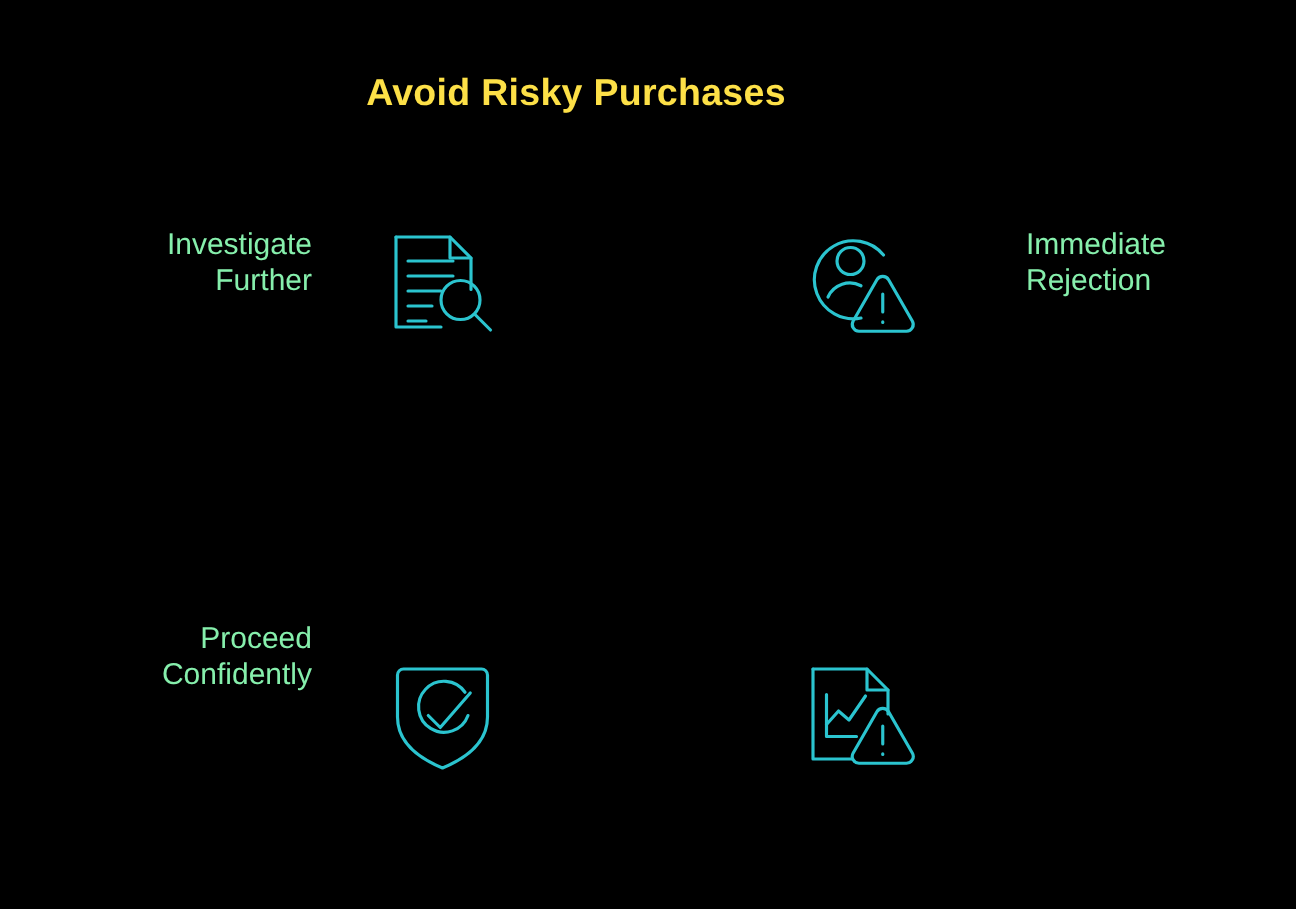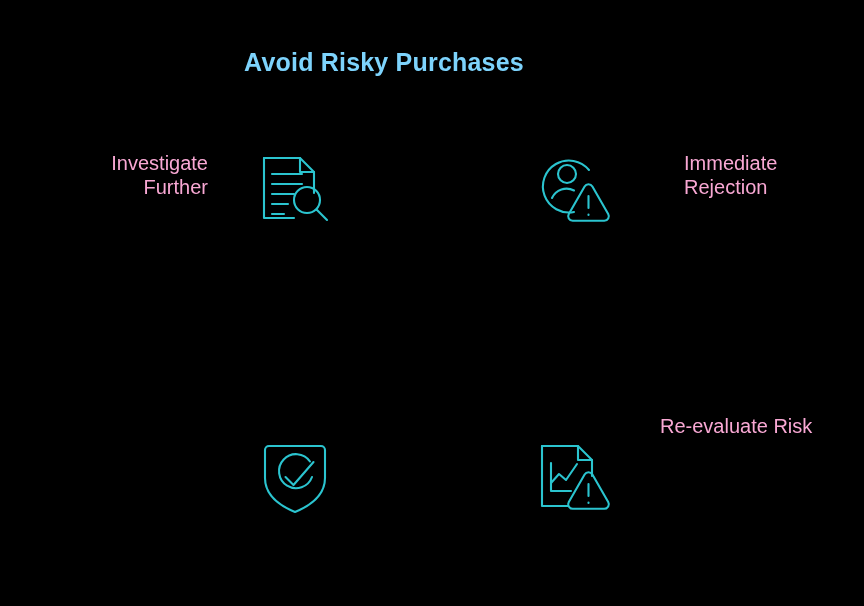--- a/index.html
+++ b/index.html
@@ -22,31 +22,31 @@
   }
   .title {
     position: absolute;
     left: 0;
     top: 48px;
     width: 768px;
     text-align: center;
     font-size: 25px;
     font-weight: bold;
     letter-spacing: 0.2px;
-    color: #7dd3fc;
+    color: #fde047;
   }
   .quad {
     position: absolute;
     display: flex;
     align-items: flex-start;
   }
   .label {
     font-size: 20px;
     line-height: 24px;
-    color: #f9a8d4;
+    color: #86efac;
     white-space: pre-line;
   }
   .label.right {
     text-align: right;
   }
   .label.left {
     text-align: left;
   }
   .icon-box {
     width: 78px;
@@ -103,20 +103,22 @@
         <path d="M50.6 38.5 a4.5 4.5 0 0 1 7.8 0 L74.2 66 a4.5 4.5 0 0 1 -3.9 6.8 H38.7 a4.5 4.5 0 0 1 -3.9 -6.8 Z"></path>
         <path d="M54.5 48 v12"></path>
         <path d="M54.5 66.5 v0.5"></path>
       </svg>
     </div>
     <div class="label left">Immediate
 Rejection</div>
   </div>
 
   <div class="quad" id="q-bl">
+    <div class="label right">Proceed
+Confidently</div>
     <div class="icon-box">
       <svg viewBox="0 0 78 80" fill="none" stroke="#2bc4cf" stroke-width="2.1" stroke-linecap="round" stroke-linejoin="round">
         <path d="M9 14 a4 4 0 0 1 4 -4 h52 a4 4 0 0 1 4 4 v28 c0 17 -13 27 -30 34 C22 69 9 59 9 42 Z"></path>
         <path d="M54 25.5 A17 17 0 1 0 56 41"></path>
         <path d="M29.5 41 L37.5 49 L57.5 26"></path>
       </svg>
     </div>
   </div>
 
   <div class="quad" id="q-br">
@@ -125,16 +127,15 @@
         <path d="M8 10 h36 l14 14 v16"></path>
         <path d="M8 10 v60 h26"></path>
         <path d="M44 10 v14 h14"></path>
         <path d="M17 27 v28 h20"></path>
         <path d="M17 47 l8 -9 l7 6 l11 -16"></path>
         <path d="M50.6 38.5 a4.5 4.5 0 0 1 7.8 0 L74.2 66 a4.5 4.5 0 0 1 -3.9 6.8 H38.7 a4.5 4.5 0 0 1 -3.9 -6.8 Z"></path>
         <path d="M54.5 48 v12"></path>
         <path d="M54.5 66.5 v0.5"></path>
       </svg>
     </div>
-    <div class="label left">Re-evaluate Risk</div>
   </div>
 
 </div>
 
 </body></html>

